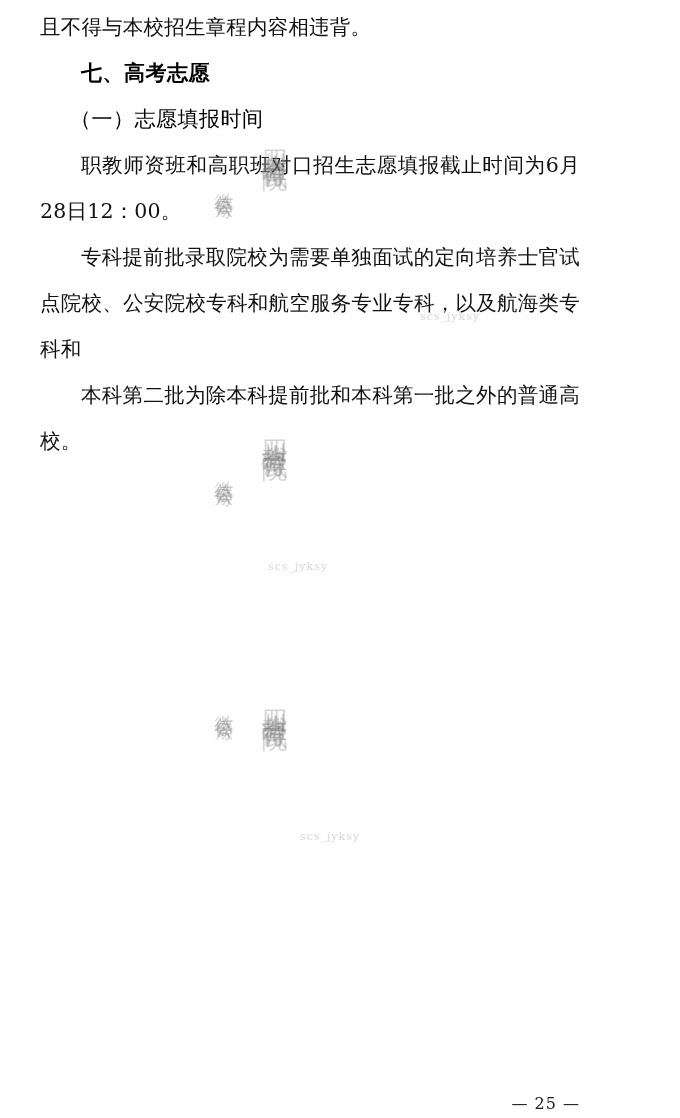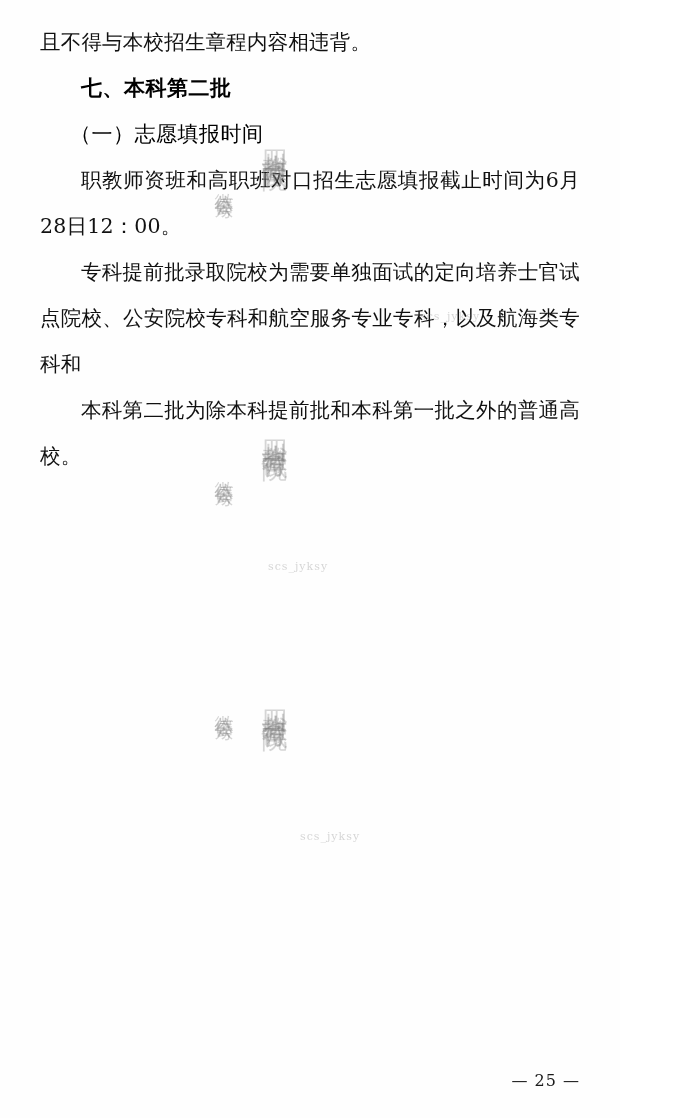--- a/index.html
+++ b/index.html
@@ -10,21 +10,21 @@
   body {
     font-family: "DejaVu Serif", "Liberation Serif", serif;
   }
   #page {
     position: relative;
     width: 620px;
     height: 1118px;
     background: #fefefe;
     overflow: hidden;
     box-sizing: border-box;
-    padding: 15px 40px;
+    padding: 0 40px;
   }
   .doc-body {
     position: relative;
     z-index: 2;
     padding-top: 4px;
   }
   p.para {
     margin: 0 0 0 0;
     font-size: 20.5px;
     line-height: 46px;
@@ -51,21 +51,21 @@
     font-size: 21px;
     line-height: 46px;
     font-weight: normal;
     color: #000000;
     text-indent: 30px;
     letter-spacing: 0.5px;
   }
   .page-number {
     position: absolute;
     right: 40px;
-    bottom: 28px;
+    bottom: 5px;
     font-size: 16px;
     color: #1a1a1a;
     letter-spacing: 1px;
     font-family: "DejaVu Serif", "Liberation Serif", serif;
   }
   
   .wm-layer {
     position: absolute;
     inset: 0;
     z-index: 3;
@@ -96,21 +96,21 @@
 </style>
 </head>
 <body>
 
 <div id="page">
 
   <div class="doc-body">
 
     <p class="para">且不得与本校招生章程内容相违背。</p>
 
-    <p class="heading">七、本科第二批</p>
+    <p class="heading">七、高考志愿</p>
 
     <p class="subheading">（一）志愿填报时间</p>
 
 
     <p class="para indent">职教师资班和高职班对口招生志愿填报截止时间为6月28日12：00。</p>
 
 
 
 
 

